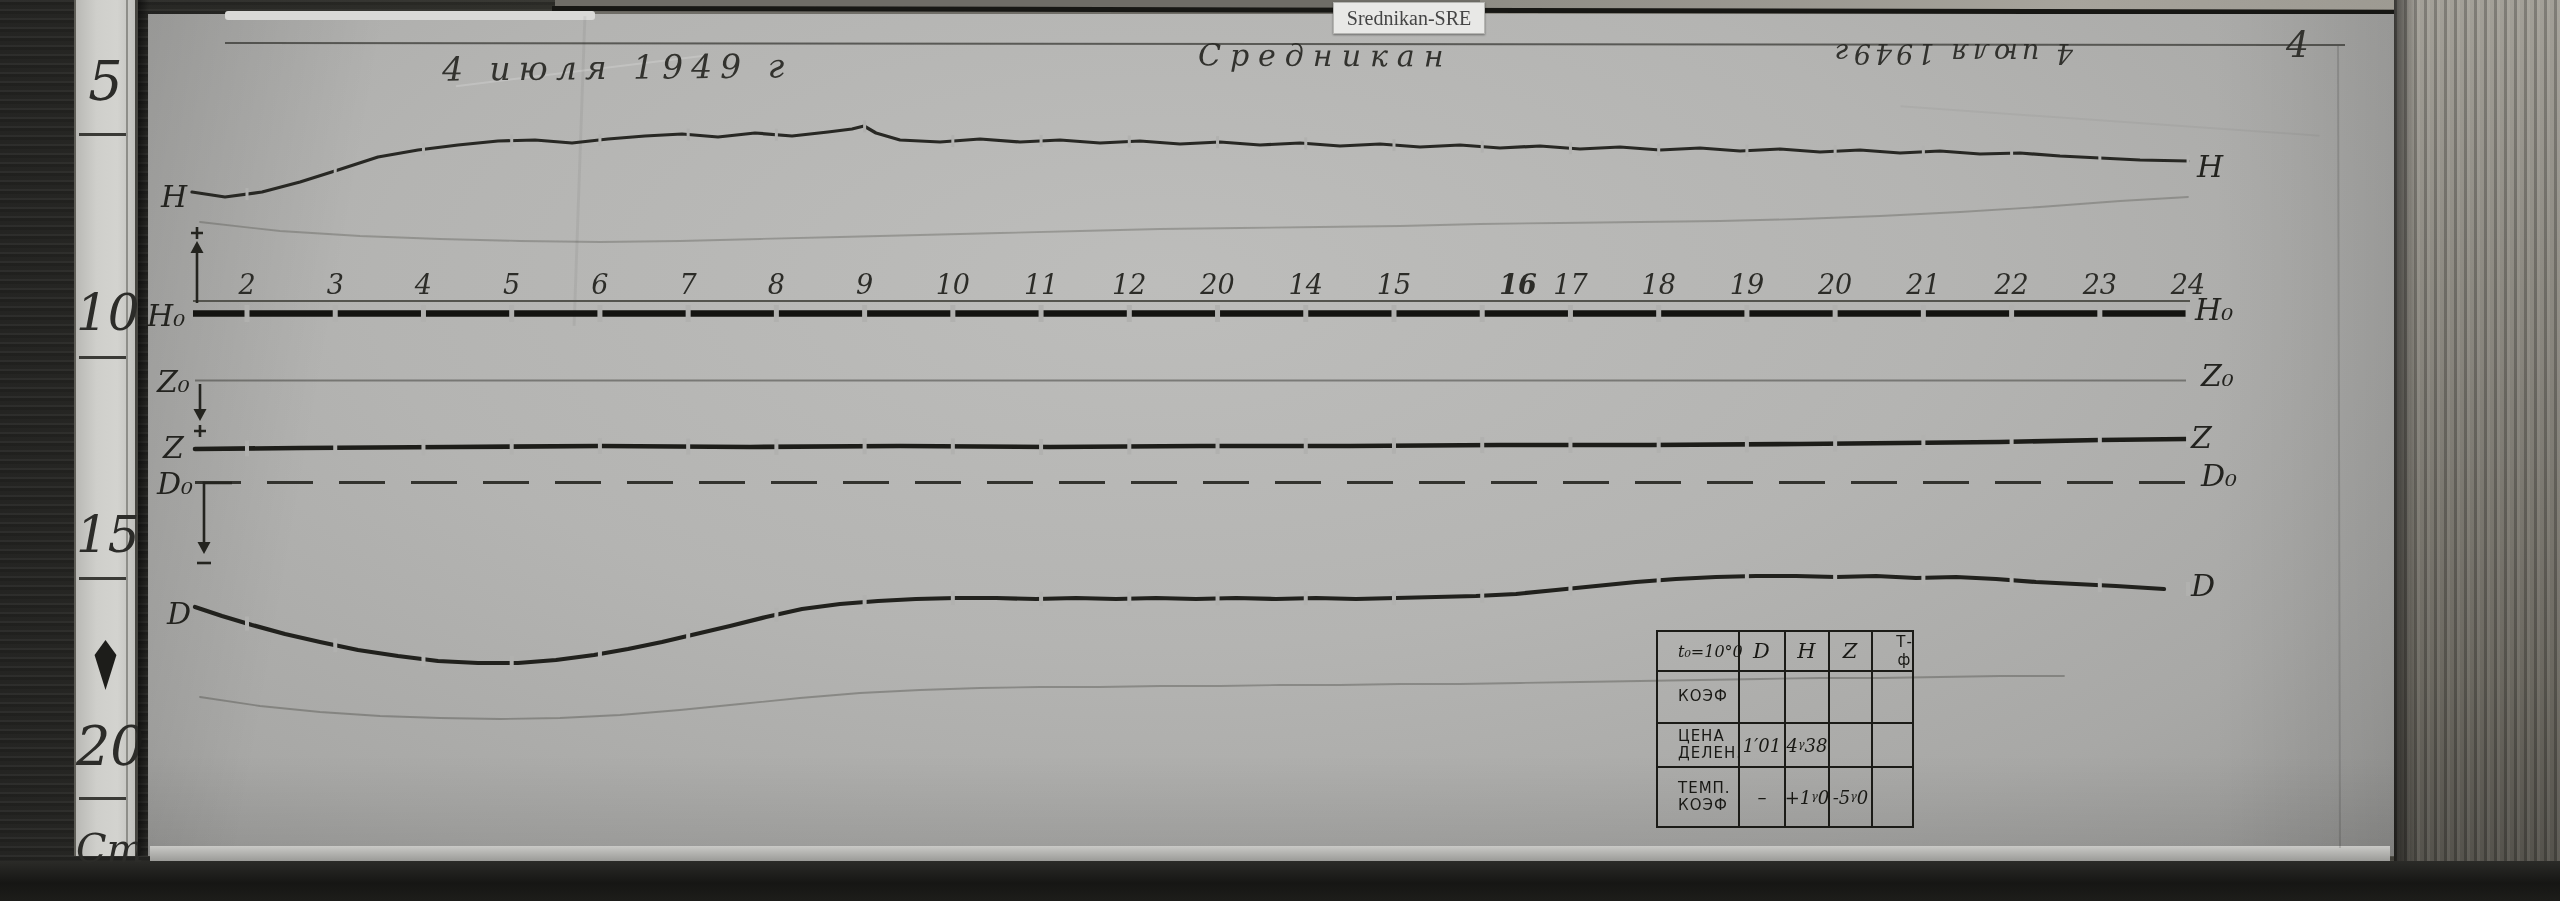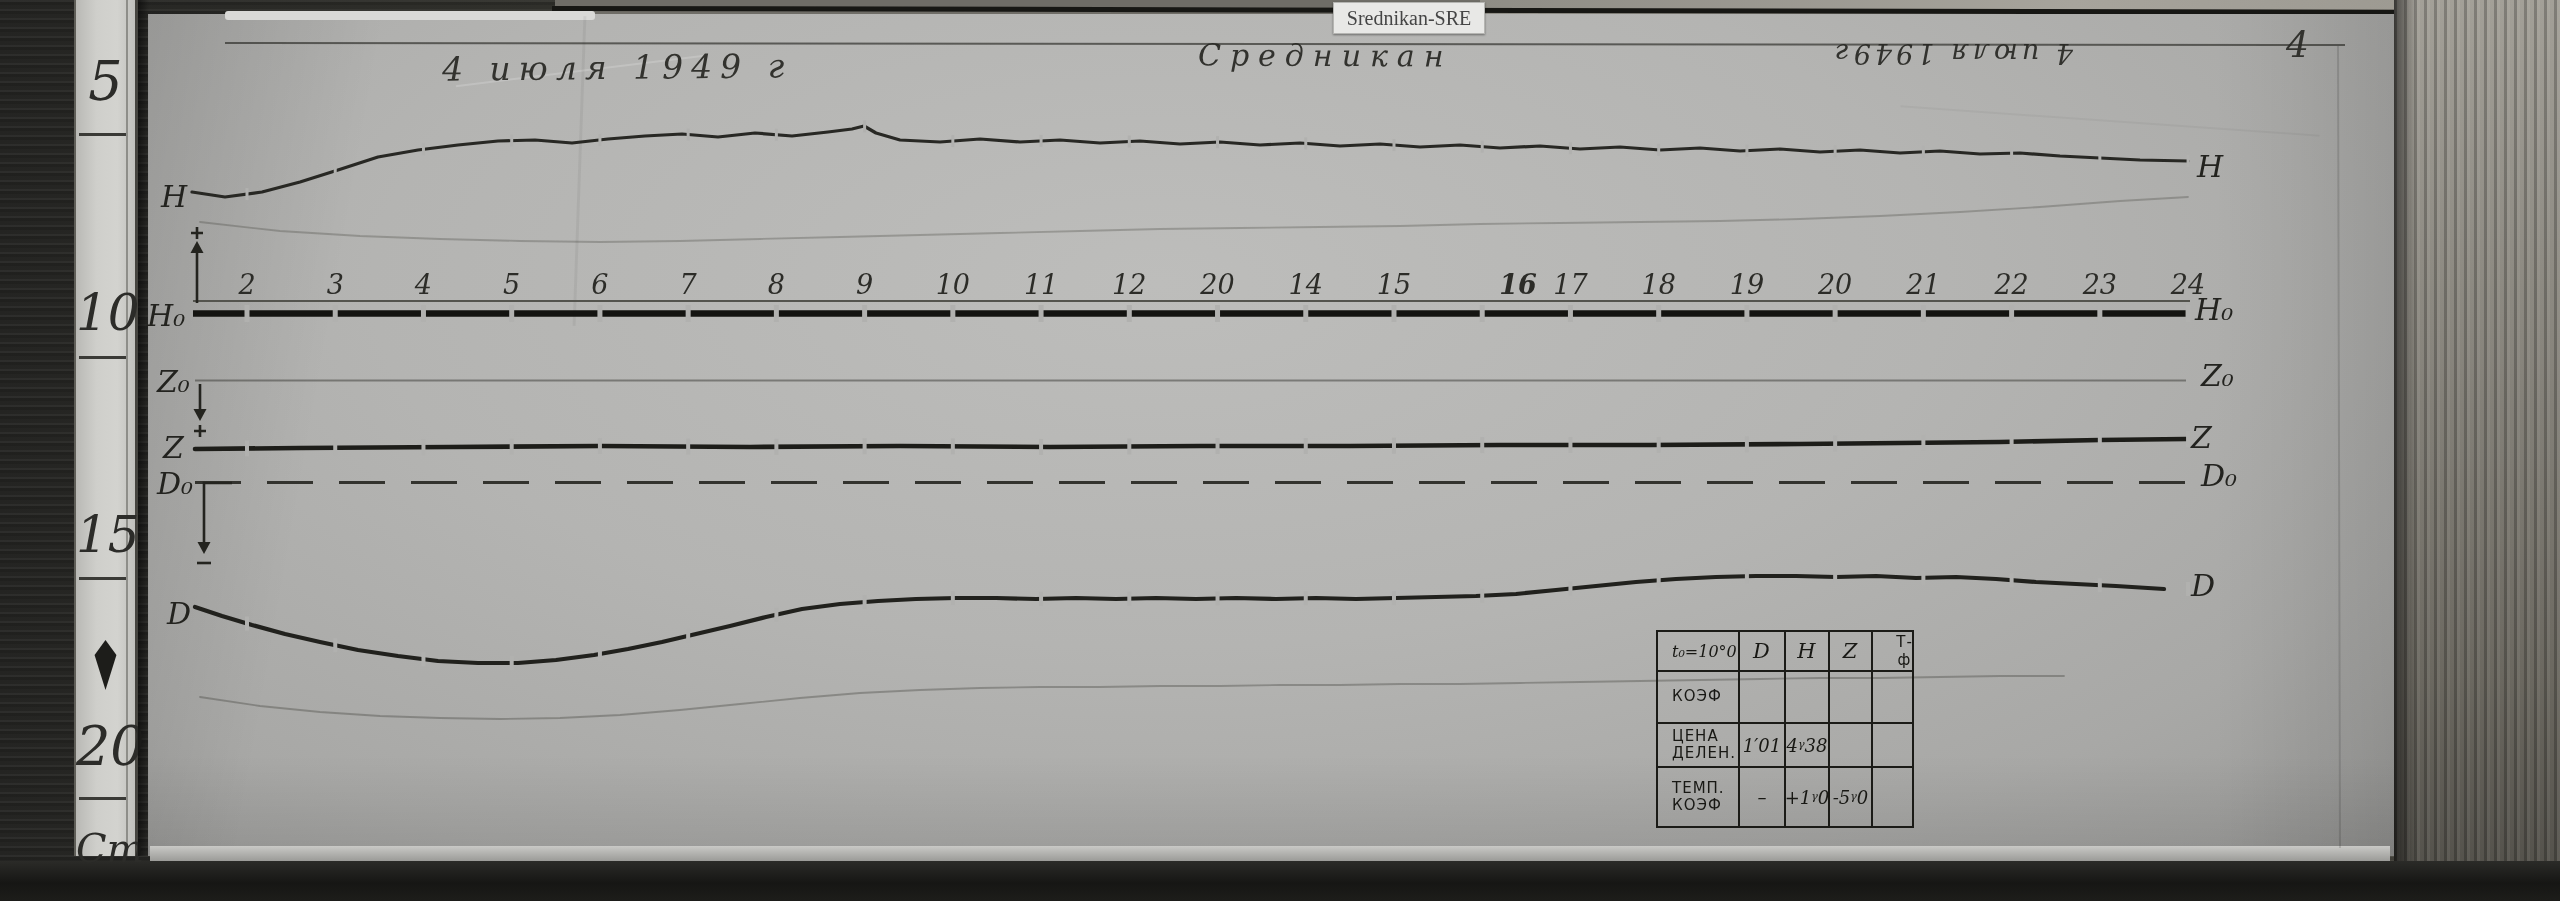--- a/index.html
+++ b/index.html
@@ -87,21 +87,21 @@
   svg .gap{fill:#b1b1af;}
   svg .arrow{stroke:#24241f;stroke-width:2.6;fill:none;}
   svg .ahead{fill:#24241f;stroke:none;}
   
   .cal-table{position:absolute;left:1656px;top:630px;width:254px;height:194px;
     display:grid;grid-template-columns:82px 46px 44px 43px 39px;grid-template-rows:40px 52px 44px 58px;
     border:2.5px solid #1b1b17;box-sizing:content-box;}
   .tcell{border-right:2.2px solid #1b1b17;border-bottom:2.2px solid #1b1b17;
     display:flex;align-items:center;justify-content:center;
     font:15px/1.15 "DejaVu Sans", sans-serif;color:#181814;letter-spacing:1px;text-align:center;}
-  .tcell.c0{justify-content:flex-start;padding-left:14px;text-align:left;box-sizing:border-box;}
+  .tcell.c0{justify-content:flex-start;padding-left:20px;text-align:left;box-sizing:border-box;}
   .tcell.c4{border-right:none;padding-left:24px;}
   .tcell.r3{border-bottom:none;}
   .tcell.r0.c1,.tcell.r0.c2,.tcell.r0.c3{font:italic 21px "DejaVu Serif", serif;}
   .tcell.r0.c4{font:15px "DejaVu Sans", sans-serif;}
   .tcell.r0.c0{font:italic 16px "DejaVu Serif", serif;letter-spacing:0;}
   .tcell.val{font:italic 18px "DejaVu Serif", serif;letter-spacing:0;}
   .tcell sup{font-size:11px;line-height:0;vertical-align:super;}
 </style>
 </head>
 <body>

